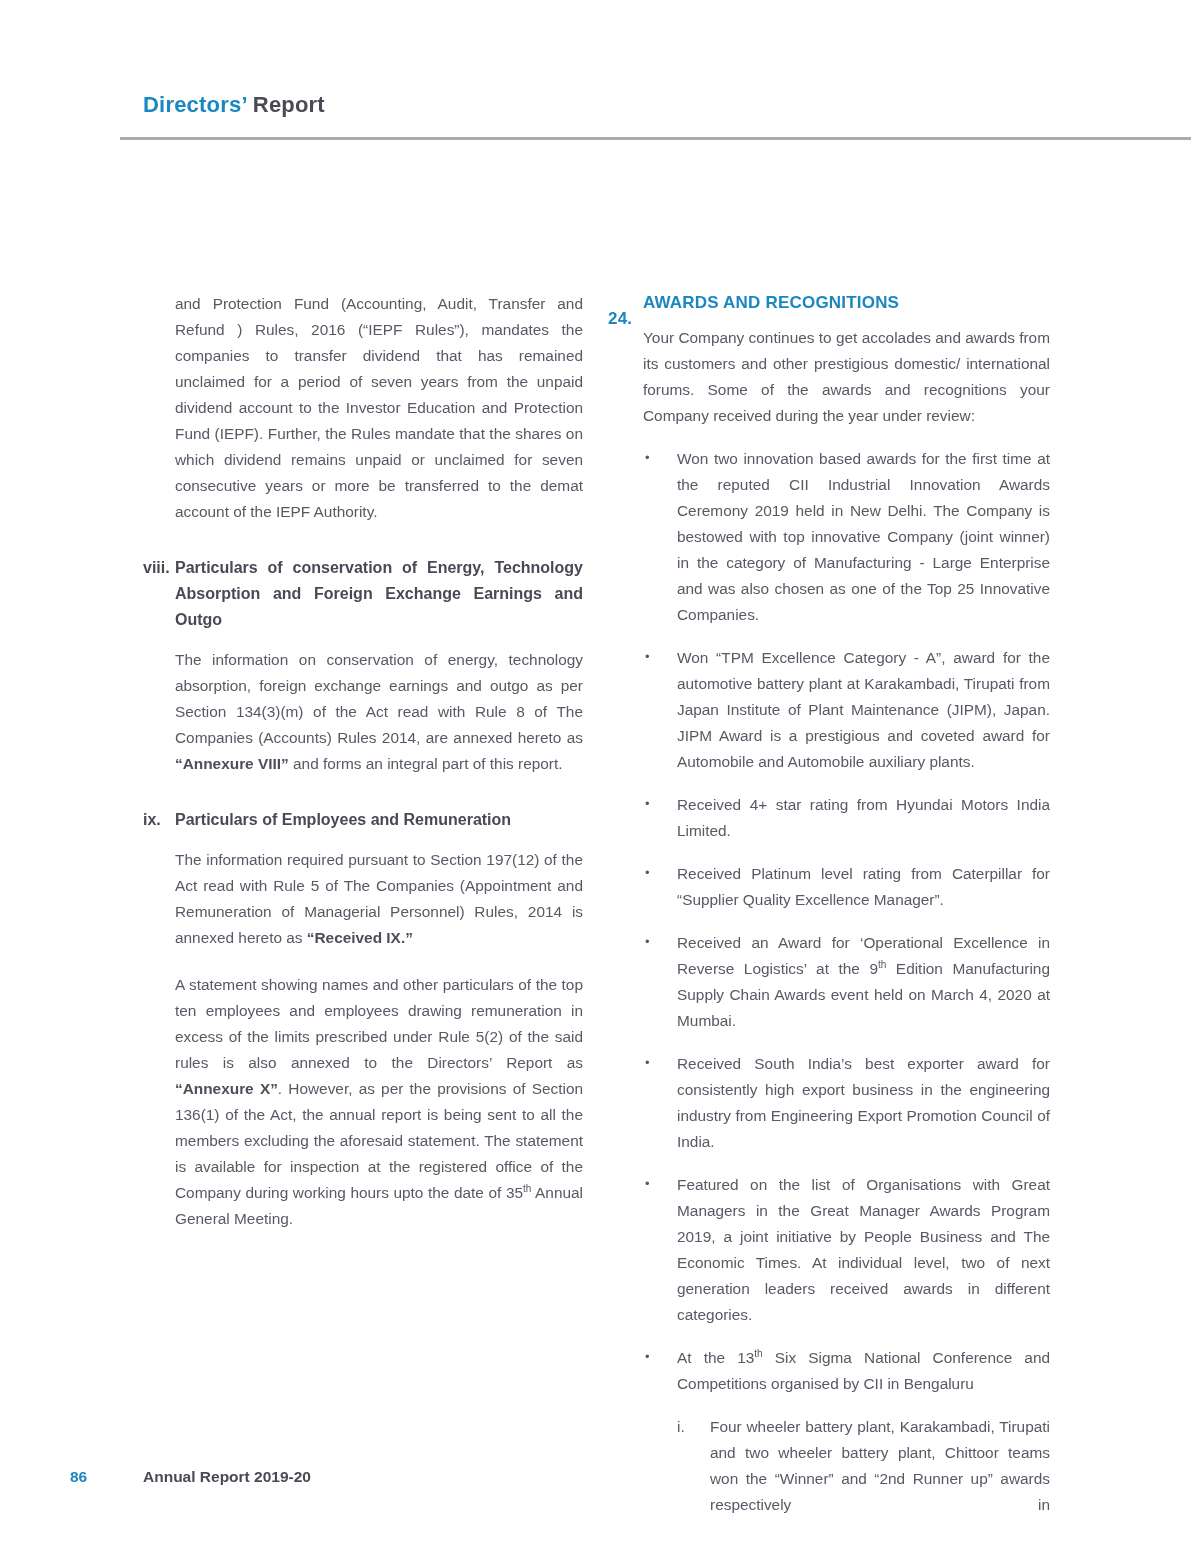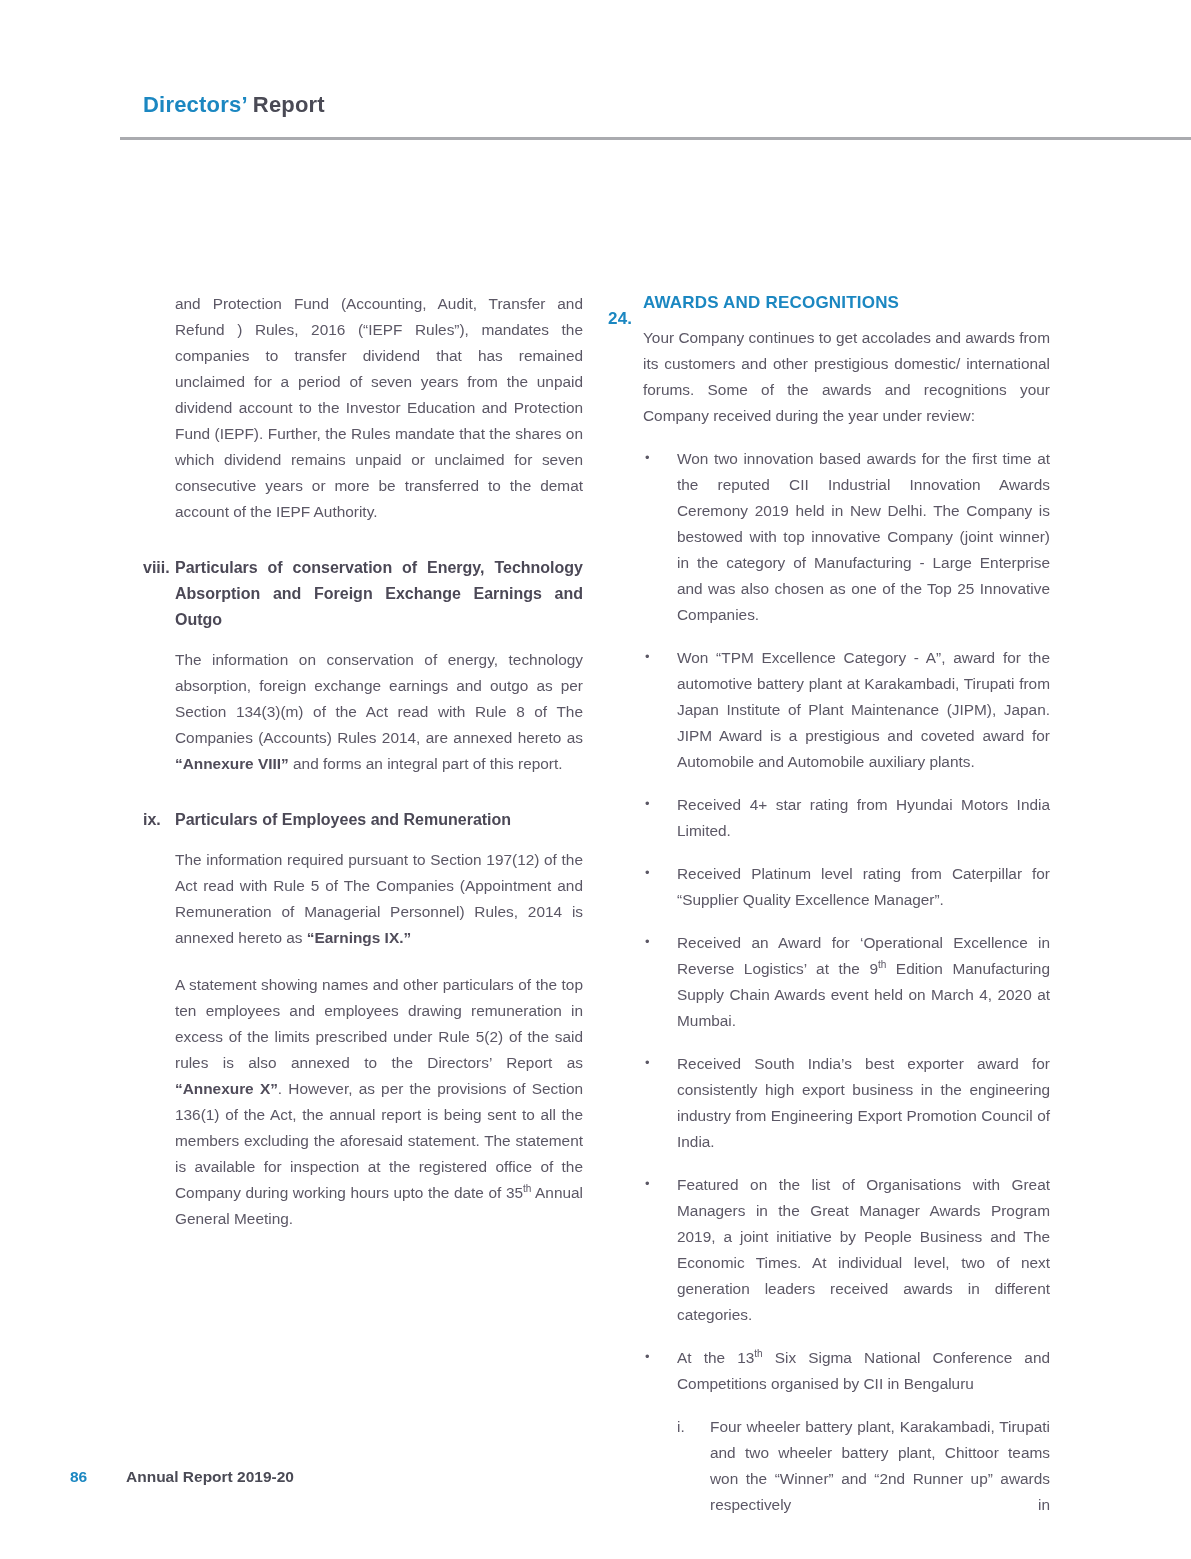--- a/index.html
+++ b/index.html
@@ -33,21 +33,21 @@
   .sec-head .sec-num{position:absolute;left:0;top:16px;}
   .intro{padding-left:35px;margin:0 0 17px 0;}
   .bullet{position:relative;padding-left:69px;margin:0 0 17px 0;}
   .bullet .marker{position:absolute;left:37px;top:-1px;font-size:13px;}
   .subitem{position:relative;padding-left:102px;margin:0 0 17px 0;}
   .subitem .sub-label{position:absolute;left:69px;top:0;}
   .justify-last{text-align-last:justify;}
 
   .footer{position:absolute;top:1468px;left:0;width:100%;font-size:15.5px;font-weight:bold;}
   .footer .page-num{position:absolute;left:70px;color:#1b87c1;}
-  .footer .footer-label{position:absolute;left:126px;color:#4a4a55;text-align:center;}
+  .footer .footer-label{position:absolute;left:143px;color:#4a4a55;text-align:center;}
 </style>
 </head>
 <body>
 
 <div class="page">
 
   <div class="page-header">
     <span class="t-blue">Directors’</span><span class="t-gray"> Report</span>
   </div>
   <div class="header-rule"></div>
@@ -60,21 +60,21 @@
       <div class="hang heading-gray">
         <span class="hang-label">viii.</span>
         <span>Particulars of conservation of Energy, Technology Absorption and Foreign Exchange Earnings and Outgo</span>
       </div>
       <p class="para"><span>The information on conservation of energy, technology absorption, foreign exchange earnings and outgo as per Section 134(3)(m) of the Act read with Rule 8 of The Companies (Accounts) Rules 2014, are annexed hereto as </span><b class="inline-bold">“Annexure VIII”</b><span> and forms an integral part of this report.</span></p>
 
       <div class="hang heading-gray">
         <span class="hang-label">ix.</span>
         <span>Particulars of Employees and Remuneration</span>
       </div>
-      <p class="para" style="margin-top:14px"><span>The information required pursuant to Section 197(12) of the Act read with Rule 5 of The Companies (Appointment and Remuneration of Managerial Personnel) Rules, 2014 is annexed hereto as </span><b class="inline-bold">“Earnings IX.”</b></p>
+      <p class="para" style="margin-top:14px"><span>The information required pursuant to Section 197(12) of the Act read with Rule 5 of The Companies (Appointment and Remuneration of Managerial Personnel) Rules, 2014 is annexed hereto as </span><b class="inline-bold">“Received IX.”</b></p>
       <p class="para"><span>A statement showing names and other particulars of the top ten employees and employees drawing remuneration in excess of the limits prescribed under Rule 5(2) of the said rules is also annexed to the Directors’ Report as </span><b class="inline-bold">“Annexure X”</b><span>. However, as per the provisions of Section 136(1) of the Act, the annual report is being sent to all the members excluding the aforesaid statement. The statement is available for inspection at the registered office of the Company during working hours upto the date of 35</span><sup>th</sup><span> Annual General Meeting.</span></p>
     </div>
 
     <div class="col-right body-text">
       <div class="sec-head">
         <span class="sec-num">24.</span>
         <span>AWARDS AND RECOGNITIONS</span>
       </div>
       <p class="intro">Your Company continues to get accolades and awards from its customers and other prestigious domestic/ international forums. Some of the awards and recognitions your Company received during the year under review:</p>
 

